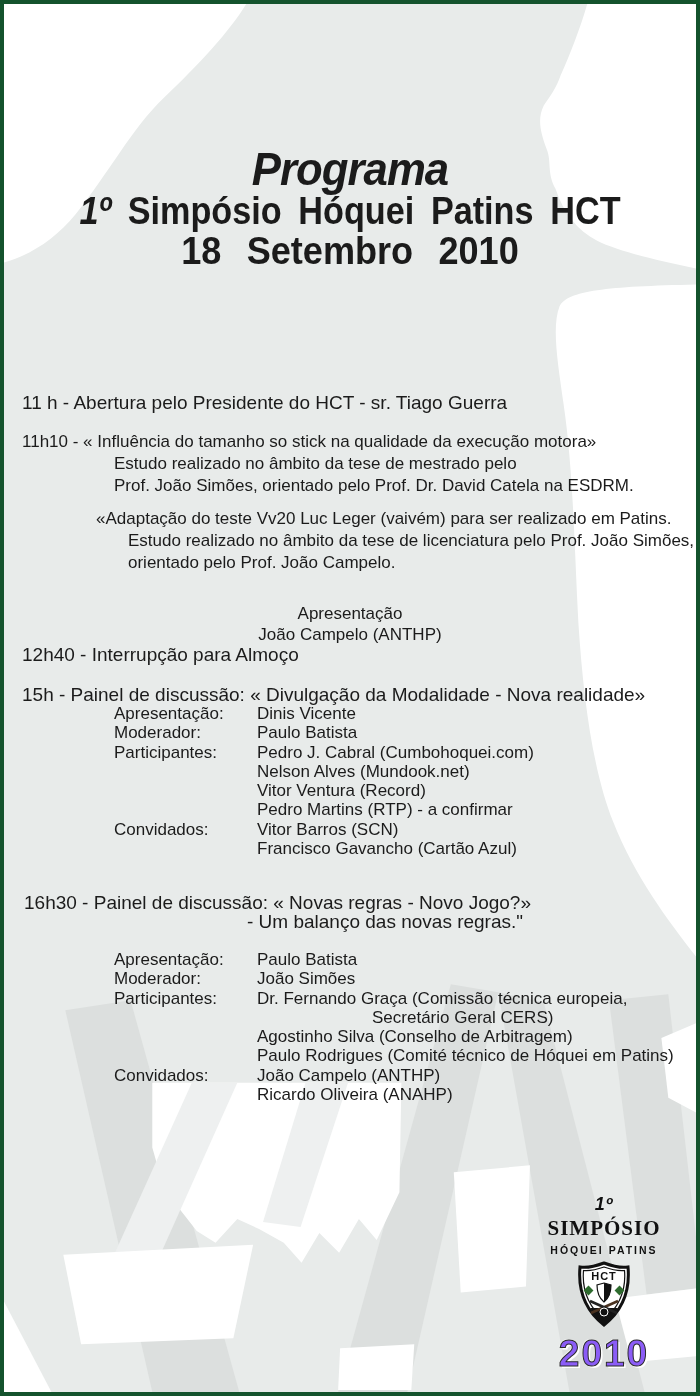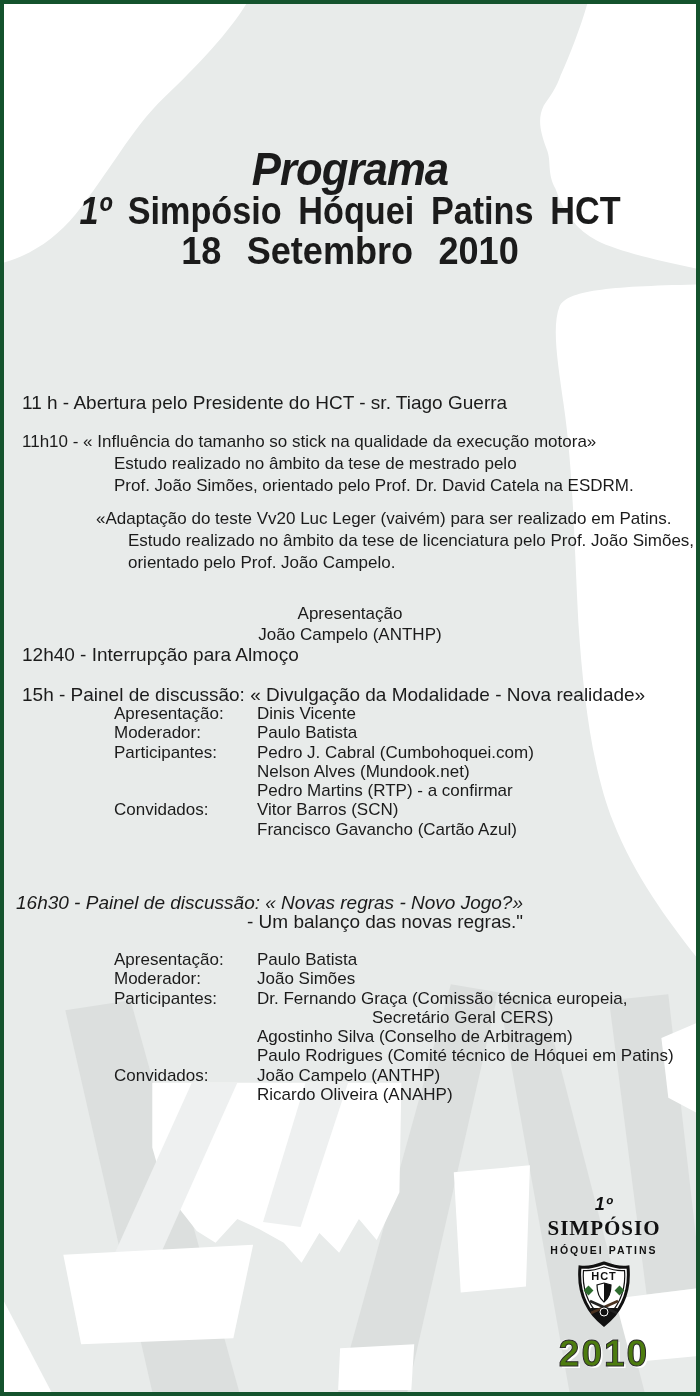--- a/index.html
+++ b/index.html
@@ -44,21 +44,21 @@
   .pvalue{white-space:nowrap;}
   .prow.indent2 .pvalue{padding-left:115px;}
 
   
   .logo{position:absolute;left:505px;top:1190px;width:190px;text-align:center;color:#111;}
   .logo .ord{font-size:18px;font-weight:bold;font-style:italic;letter-spacing:1px;}
   .logo .l1{font-size:21px;font-weight:bold;letter-spacing:1px;margin-top:1px;font-family:Liberation Serif, serif;}
   .logo .l2{font-size:10.5px;font-weight:bold;letter-spacing:2px;margin-top:3px;}
   .logo .shield{margin-top:5px;}
   .logo .year{font-size:37px;font-weight:bold;letter-spacing:2px;margin-top:2px;
-              color:#4d7c0f;-webkit-text-stroke:1px #2a2a2a;
+              color:#8b5cf6;-webkit-text-stroke:1px #2a2a2a;
               text-shadow:2px 2px 0 rgba(255,255,255,.95), -1px -1px 0 rgba(255,255,255,.55);}
 </style>
 </head>
 <body>
 
 <div class="page">
 
   <svg class="bg" viewBox="0 0 700 1396" preserveAspectRatio="none">
 
     <path fill="#e8ebea" d="M245,0
@@ -141,33 +141,37 @@
         <div class="prow">
           <span class="plabel">Participantes:</span>
           <span class="pvalue">Pedro J. Cabral (Cumbohoquei.com)</span>
         </div>
         <div class="prow">
           <span class="plabel"></span>
           <span class="pvalue">Nelson Alves (Mundook.net)</span>
         </div>
         <div class="prow">
           <span class="plabel"></span>
+          <span class="pvalue">Vitor Ventura (Record)</span>
+        </div>
+        <div class="prow">
+          <span class="plabel"></span>
           <span class="pvalue">Pedro Martins (RTP) - a confirmar</span>
         </div>
         <div class="prow">
           <span class="plabel">Convidados:</span>
           <span class="pvalue">Vitor Barros (SCN)</span>
         </div>
         <div class="prow">
           <span class="plabel"></span>
           <span class="pvalue">Francisco Gavancho (Cartão Azul)</span>
         </div>
       </div>
 
-    <div class="line" style="left:12px;top:889px;font-style:italic;">16h30 - Painel de discussão: « Novas regras - Novo Jogo?»</div>
+    <div class="line" style="left:20px;top:889px;">16h30 - Painel de discussão: « Novas regras - Novo Jogo?»</div>
     <div class="line" style="left:243px;top:908px;">- Um balanço das novas regras."</div>
     <div class="rows" style="top:946px;">
         <div class="prow">
           <span class="plabel">Apresentação:</span>
           <span class="pvalue">Paulo Batista</span>
         </div>
         <div class="prow">
           <span class="plabel">Moderador:</span>
           <span class="pvalue">João Simões</span>
         </div>

